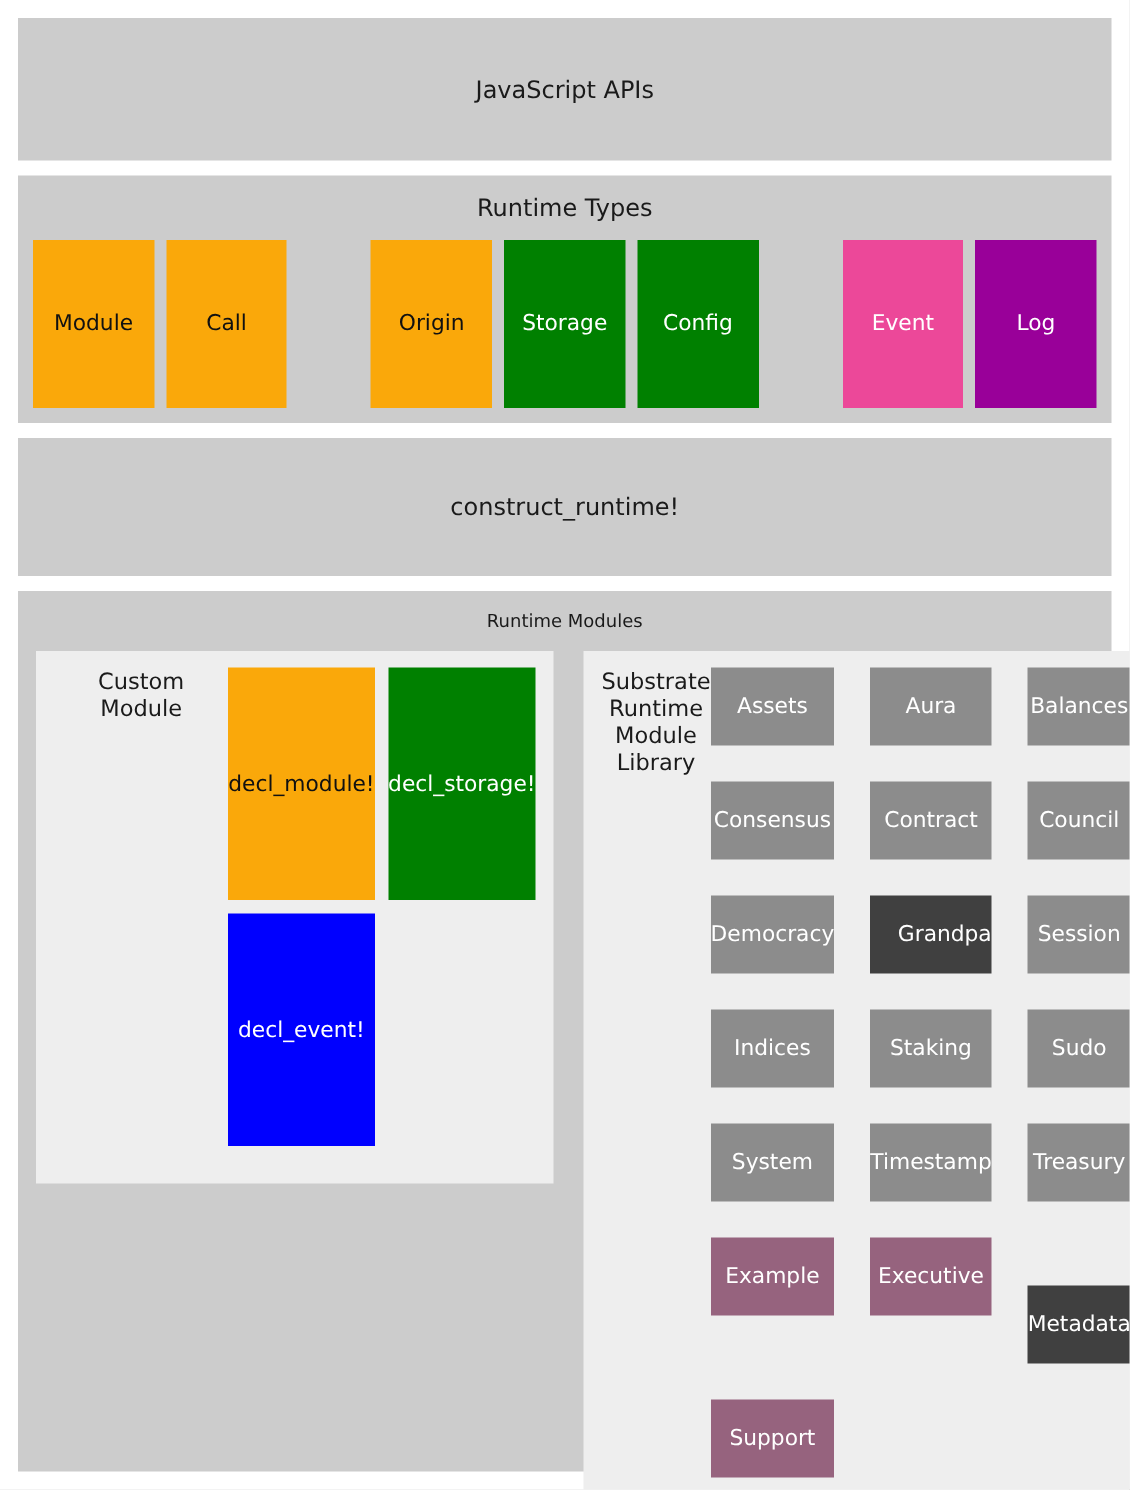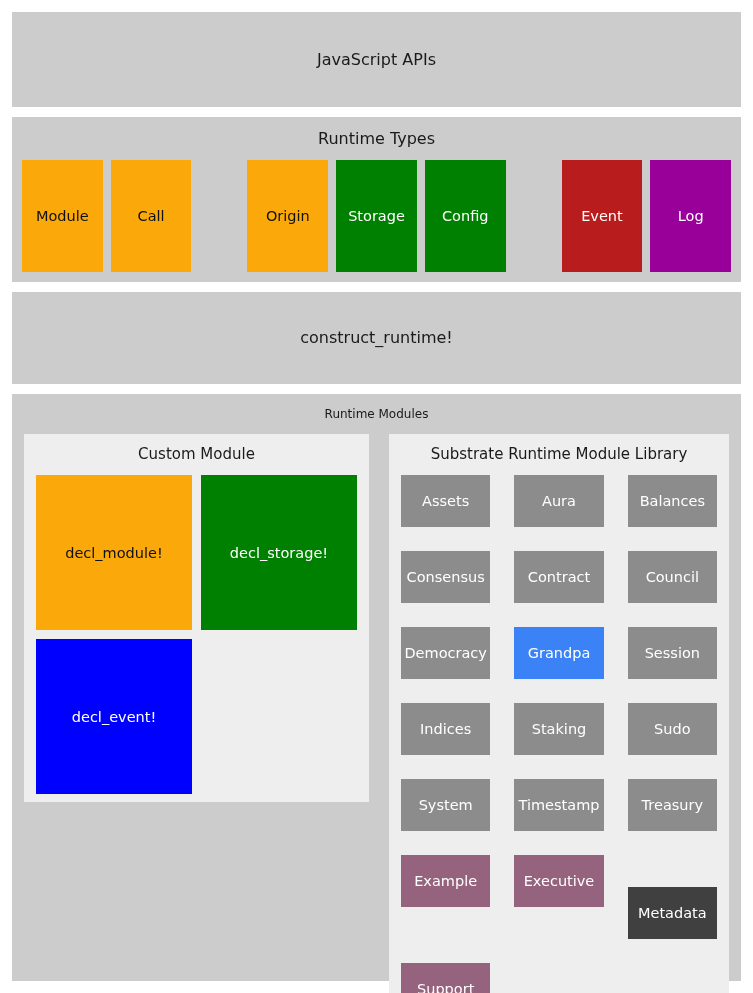--- a/index.html
+++ b/index.html
@@ -102,22 +102,22 @@
     display: flex;
     gap: 20px;
     align-items: stretch;
     min-height: 0;
   }
 
   .panel {
     background: #eeeeee;
     box-sizing: border-box;
     display: flex;
-    flex-direction: column;
-    padding: 11px 12px 8px 12px;
+    flex-direction: row;
+    padding: 11px 12px 25px 12px;
   }
   .panel-title {
     text-align: center;
     font-size: 15px;
     color: #1a1a1a;
     margin-bottom: 12px;
   }
 
   
   #custom-module {
@@ -182,21 +182,21 @@
       </div>
       <div class="type-box" style="background: rgb(250, 168, 10); color: rgb(17, 17, 17); margin-left: 48px;">
         <span>Origin</span>
       </div>
       <div class="type-box" style="background: rgb(0, 128, 0); color: rgb(255, 255, 255);">
         <span>Storage</span>
       </div>
       <div class="type-box" style="background: rgb(0, 128, 0); color: rgb(255, 255, 255);">
         <span>Config</span>
       </div>
-      <div class="type-box" style="background: #b91c1c; color: rgb(255, 255, 255); margin-left: 48px;">
+      <div class="type-box" style="background: #ec4899; color: rgb(255, 255, 255); margin-left: 48px;">
         <span>Event</span>
       </div>
       <div class="type-box" style="background: rgb(153, 0, 153); color: rgb(255, 255, 255);">
         <span>Log</span>
       </div>
     </div>
   </div>
 
   <div class="band" id="construct-runtime">
     <div class="band-title">construct_runtime!</div>
@@ -240,21 +240,21 @@
             </div>
           <div class="lib-box" style="background: rgb(140, 140, 140);">
               <span>Contract</span>
             </div>
           <div class="lib-box" style="background: rgb(140, 140, 140);">
               <span>Council</span>
             </div>
           <div class="lib-box" style="background: rgb(140, 140, 140);">
               <span>Democracy</span>
             </div>
-          <div class="lib-box" style="background: #3b82f6;">
+          <div class="lib-box" style="background: #404040; justify-content: flex-end;">
               <span>Grandpa</span>
             </div>
           <div class="lib-box" style="background: rgb(140, 140, 140);">
               <span>Session</span>
             </div>
           <div class="lib-box" style="background: rgb(140, 140, 140);">
               <span>Indices</span>
             </div>
           <div class="lib-box" style="background: rgb(140, 140, 140);">
               <span>Staking</span>

